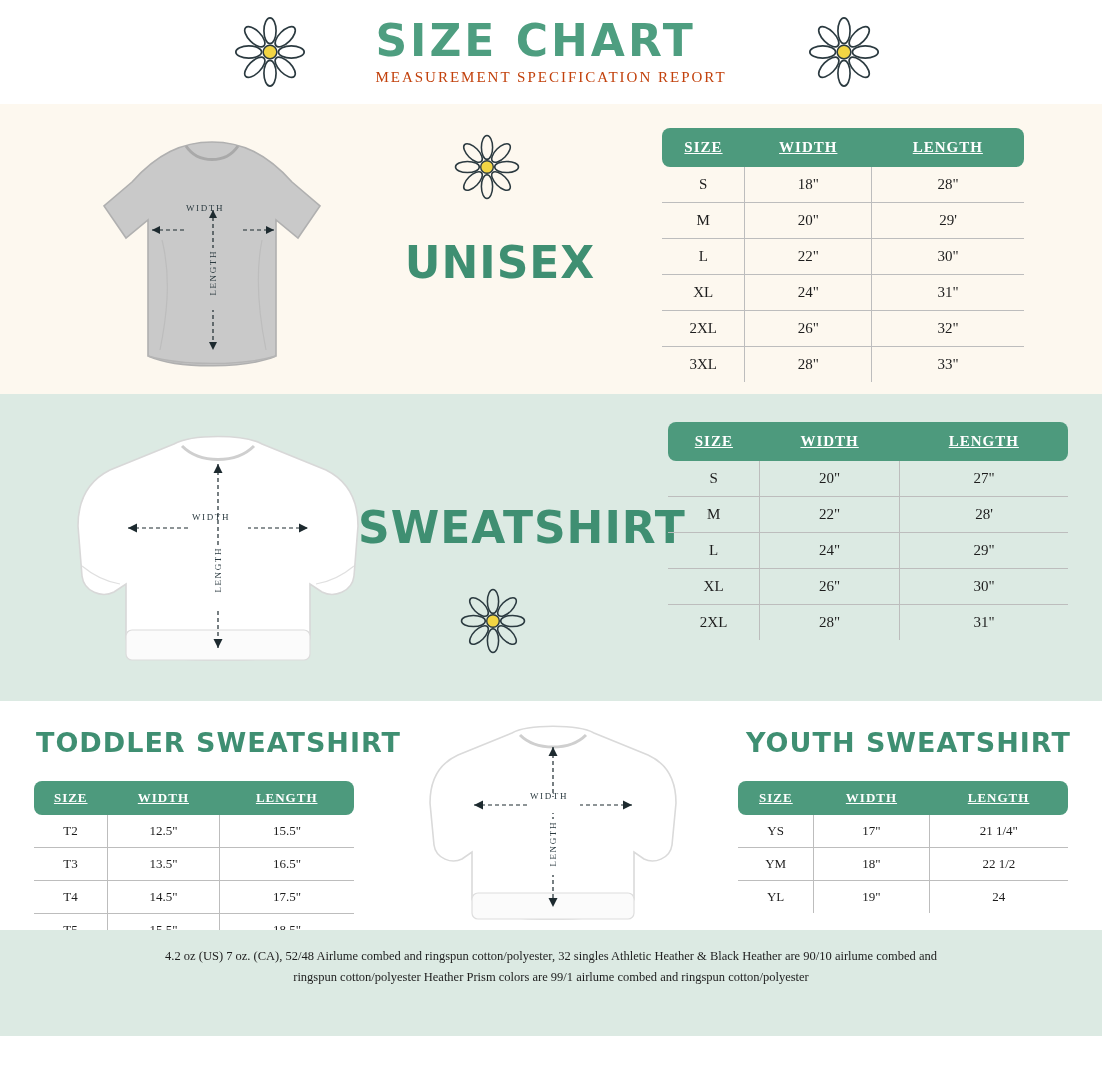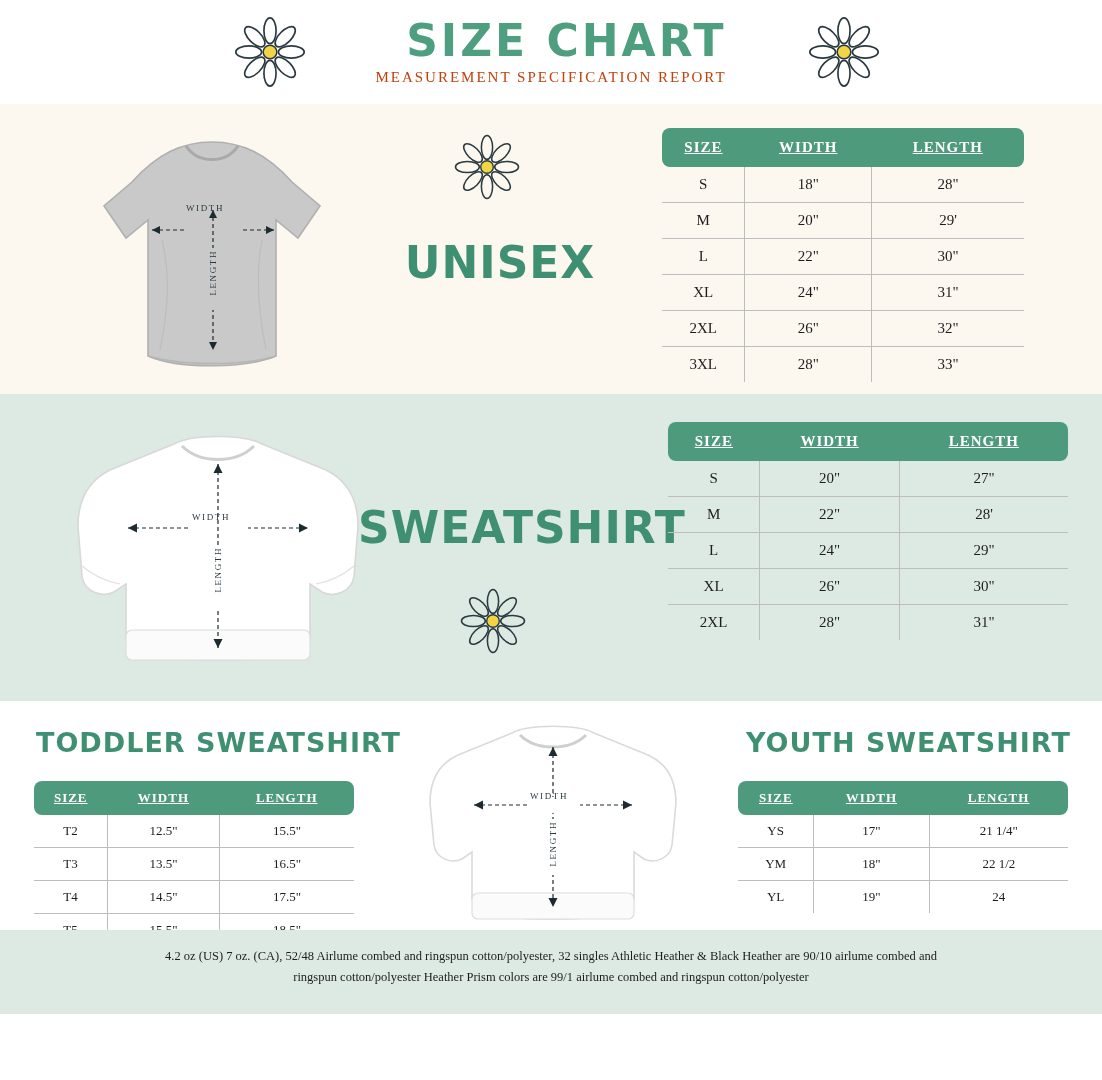--- a/index.html
+++ b/index.html
@@ -9,38 +9,38 @@
     background: #ffffff;
     overflow: hidden;
   }
   .page { position: relative; width: 1102px; height: 1080px; background:#fff; }
 
   
   .header {
     position:relative; height:104px; background:#ffffff;
     display:flex; align-items:center; justify-content:center;
   }
-  .header-inner { text-align:right; }
+  .header-inner { text-align:left; }
   .title {
     font-family: "DejaVu Sans", sans-serif;
     font-size: 44px; font-weight: 800; letter-spacing: 3px;
     color: #4e9e80; line-height: 1.05;
   }
   .subtitle {
     font-family: "Liberation Serif", serif;
     font-size: 15px; font-weight: 400; letter-spacing: 2.0px;
     color: #c2410c; margin-top: 4px;
   }
   .daisy { position:absolute; }
 
   
   .band-unisex { background:#fdf8ef; height:290px; position:relative; }
   .band-sweat  { background:#dceae3; height:307px; position:relative; }
   .band-bottom { background:#ffffff; height:229px; position:relative; }
-  .band-footer { background:#dceae3; height:84px; position:relative; }
+  .band-footer { background:#dceae3; height:106px; position:relative; }
 
   
   .sec-name {
     font-family:"DejaVu Sans", sans-serif;
     font-weight:800; color:#3f8f72; letter-spacing:1px;
   }
   .sec-name.big { font-size:44px; }
   .sec-name.mid { font-size:27px; }
 
   

